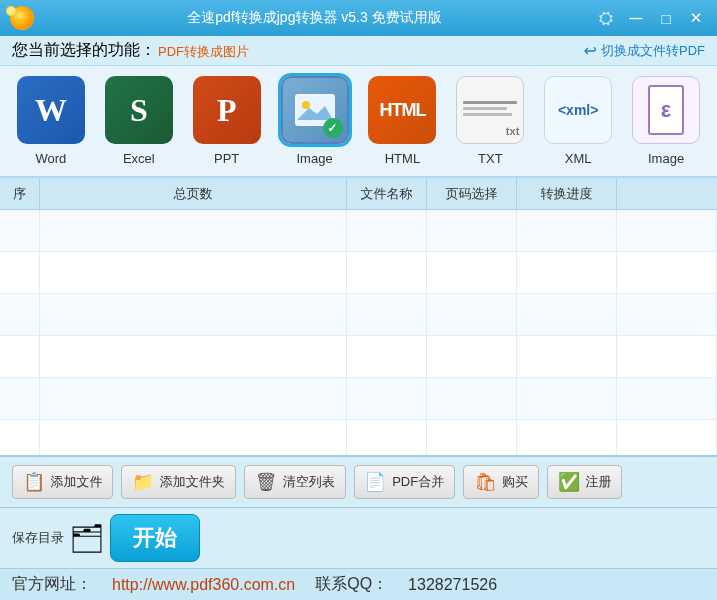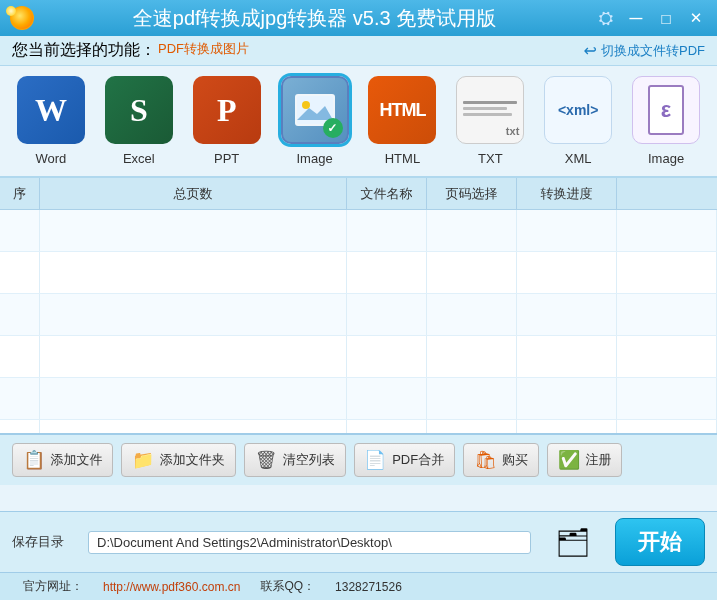--- a/index.html
+++ b/index.html
@@ -27,21 +27,21 @@
       background: radial-gradient(circle, #ffdd00, #ff8800);
       border-radius: 50%;
       display: flex;
       align-items: center;
       justify-content: center;
       font-size: 14px;
     }
     .titlebar-title {
       flex: 1;
       text-align: center;
-      font-size: 20px;
+      font-size: 14px;
       color: white;
     }
     .titlebar-controls {
       display: flex;
       gap: 8px;
       align-items: center;
     }
     .titlebar-controls span {
       color: white;
       cursor: pointer;
@@ -205,22 +205,21 @@
       color: #333;
     }
 
     
     .savedir-bar {
       background: #d6eef8;
       border-top: 1px solid #a0cce8;
       padding: 6px 12px;
       display: flex;
       align-items: center;
-      gap: 24px;
-      margin-top: 26px;
+      gap: 5px;
     }
     .savedir-label {
       font-size: 13px;
       color: #333;
       white-space: nowrap;
     }
     .savedir-path {
       background: white;
       border: 1px solid #a0c8e0;
       border-radius: 3px;
@@ -251,25 +250,25 @@
       display: flex;
       align-items: center;
       justify-content: center;
       min-width: 90px;
     }
 
     
     .footer {
       background: #c8e8f5;
       border-top: 1px solid #a0cce8;
-      padding: 5px 23px;
+      padding: 5px 12px;
       display: flex;
       align-items: center;
       gap: 20px;
-      font-size: 12px;
+      font-size: 16px;
       color: #333;
     }
     .footer-link {
       color: #c2410c;
       cursor: pointer;
     }
 
     .main-content {
       display: flex;
       flex-direction: column;
@@ -294,21 +293,21 @@
     <span style="font-size:18px;color:#cce8ff;">⛭</span>
     <span style="font-size:18px;font-weight:bold;color:white;">─</span>
     <span style="font-size:15px;color:white;">□</span>
     <span class="close-btn" style="font-size:15px;color:white;">✕</span>
   </div>
 </div>
 
 <div class="main-content">
 
   <div class="subtitlebar">
-    <div style="display:flex;align-items:flex-start;gap:2px;">
+    <div style="display:flex;align-items:flex-end;gap:2px;">
       <span>您当前选择的功能：</span>
       <span class="current-func-name">PDF转换成图片</span>
     </div>
     <div class="switch-btn">
       <span class="switch-btn-arrow">↩</span>
       <span>切换成文件转PDF</span>
     </div>
   </div>
 
   <div class="format-bar">
@@ -468,21 +467,20 @@
       <span>购买</span>
     </button>
     <button class="toolbar-btn">
       <span style="color:#27ae60;font-size:18px;">✅</span>
       <span>注册</span>
     </button>
   </div>
 
   <div class="savedir-bar">
     <span class="savedir-label">保存目录</span>
-    <div class="savedir-path">D:\Document And Settings2\Administrator\Desktop\</div>
     <div class="savedir-folder-btn">
       <span style="font-size:28px;">🗂</span>
     </div>
     <button class="start-btn">开始</button>
   </div>
 
   <div class="footer">
     <span>官方网址：</span>
     <span class="footer-link">http://www.pdf360.com.cn</span>
     <span>联系QQ：</span>

